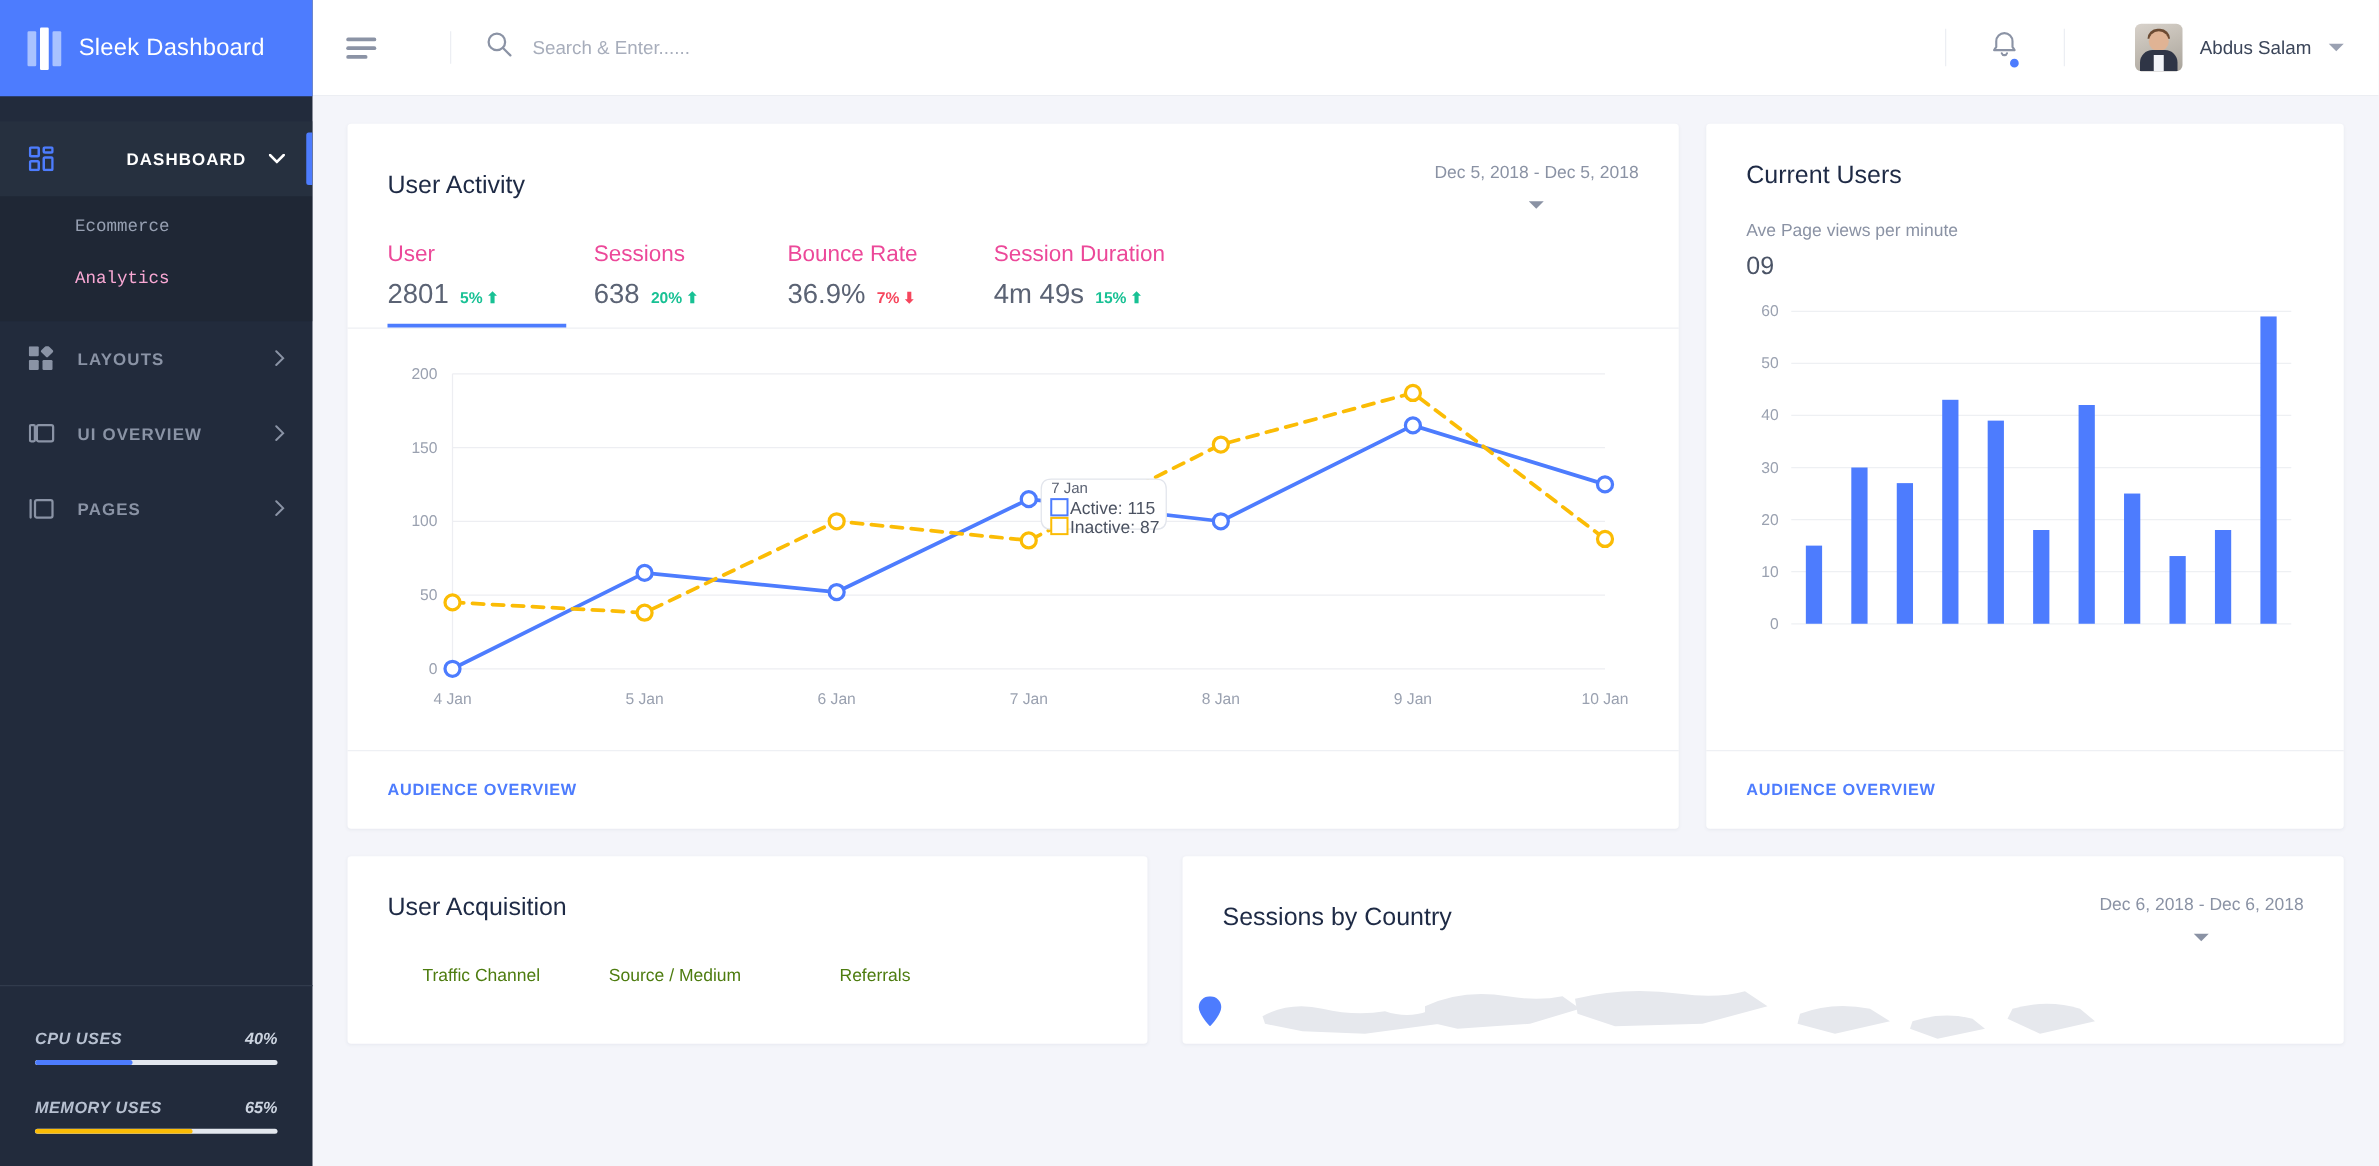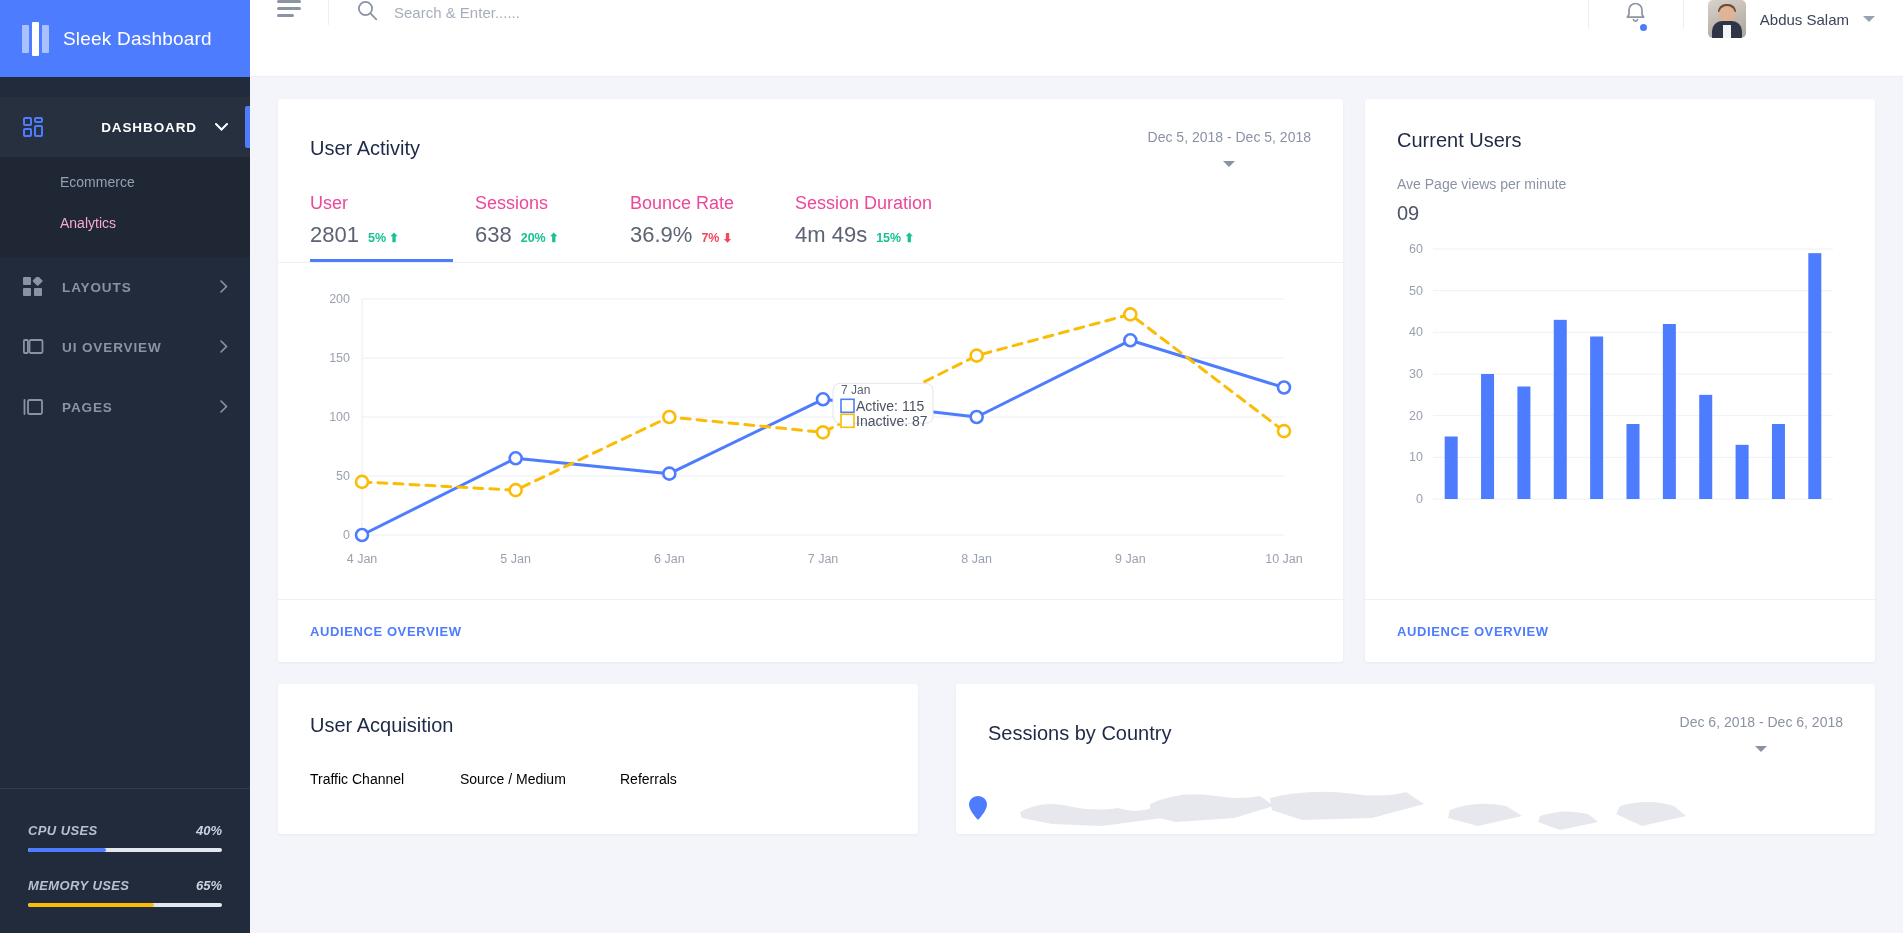--- a/index.html
+++ b/index.html
@@ -44,21 +44,21 @@
   .nav-item.active .nav-label { color: #ffffff; }
   .nav-item.active .active-bar {
     position: absolute; right: 0; top: 9px; bottom: 9px;
     width: 5px; background: #4d7cfe; border-radius: 2px 0 0 2px;
   }
   .nav-icon { width: 22px; height: 22px; display: flex; align-items: center; justify-content: center; }
   .nav-icon svg { display: block; }
   .chev { color: #8a93a5; font-size: 12px; line-height: 1; }
   .nav-item.active .chev { color: #ffffff; }
 
-  .subnav { background: #1f2735; padding: 4px 2px 14px 0; }
+  .subnav { background: #1f2735; padding: 4px 2px 14px 0; font-family: Liberation Mono, monospace; }
   .subnav-item {
     height: 41px; display: flex; align-items: center;
     padding-left: 60px; font-size: 14px; color: #97a0b2; cursor: pointer;
   }
   .subnav-item.active { color: #f9a8d4; }
 
   .usage {
     border-top: 1px solid #313b4c;
     padding: 34px 28px 26px 28px;
     font-style: italic;
@@ -68,22 +68,23 @@
   .usage-row { display: flex; justify-content: space-between; align-items: baseline; margin-bottom: 10px; }
   .usage-name { font-size: 13px; color: #b7c0d0; font-weight: 600; letter-spacing: .4px; }
   .usage-val { font-size: 13px; color: #ccd4e0; font-weight: 600; }
   .usage-track { height: 4px; background: #e3e7ee; border-radius: 2px; overflow: hidden; }
   .usage-fill { height: 100%; border-radius: 2px; }
 
   
   .main { flex: 1 1 auto; height: 933px; display: flex; flex-direction: column; min-width: 0; }
 
   .topbar {
-    height: 77px; background: #fff; display: flex; align-items: flex-start;
+    height: 77px; background: #fff; display: flex; align-items: center;
     border-bottom: 1px solid #eceef3;
+    gap: 32px;
   }
   .hamburger { width: 78px; display: flex; align-items: center; justify-content: center; cursor: pointer; }
   .hamburger span { display: block; height: 3px; background: #7c85964d; border-radius: 2px; }
   .ham-wrap { width: 24px; display: flex; flex-direction: column; gap: 4px; }
   .ham-wrap span { background: #8b93a5; }
   .ham-wrap span:nth-child(1) { width: 24px; }
   .ham-wrap span:nth-child(2) { width: 24px; }
   .ham-wrap span:nth-child(3) { width: 17px; }
 
   .search-area {
@@ -161,25 +162,25 @@
   .cu-sub { padding: 24px 32px 0 32px; }
   .cu-sub-label { font-size: 14px; color: #8a92a4; margin-bottom: 10px; }
   .cu-sub-value { font-size: 20px; color: #4b5466; font-weight: 500; }
 
   
   .axis-text { font-family: "Liberation Sans", sans-serif; font-size: 12.5px; fill: #9aa1b0; }
   .tooltip-box { fill: #fff; stroke: #e2e5ec; stroke-width: 1; }
   .tooltip-title { font-family: "Liberation Sans", sans-serif; font-size: 12px; fill: #5a6172; }
   .tooltip-text { font-family: "Liberation Sans", sans-serif; font-size: 14px; fill: #4b5261; }
 
-  .row2 { margin-top: 22px; display: flex; gap: 38px; }
+  .row2 { margin-top: 22px; display: flex; gap: 28px; }
   .card-acq { flex: 0 0 640px; }
   .card-country { flex: 1 1 auto; min-width: 0; position: relative; overflow: hidden; }
   .table-head { display: flex; padding: 30px 32px 0 32px; }
-  .th { font-size: 14px; color: #000000; }
+  .th { font-size: 14px; color: #4d7c0f; text-align: center; }
   .th.c1 { width: 150px; }
   .th.c2 { width: 160px; }
   .th.c3 { width: 160px; }
   .map-area { position: relative; height: 60px; margin-top: 14px; }
 </style>
 </head>
 <body>
 
 <div id="app">
 

